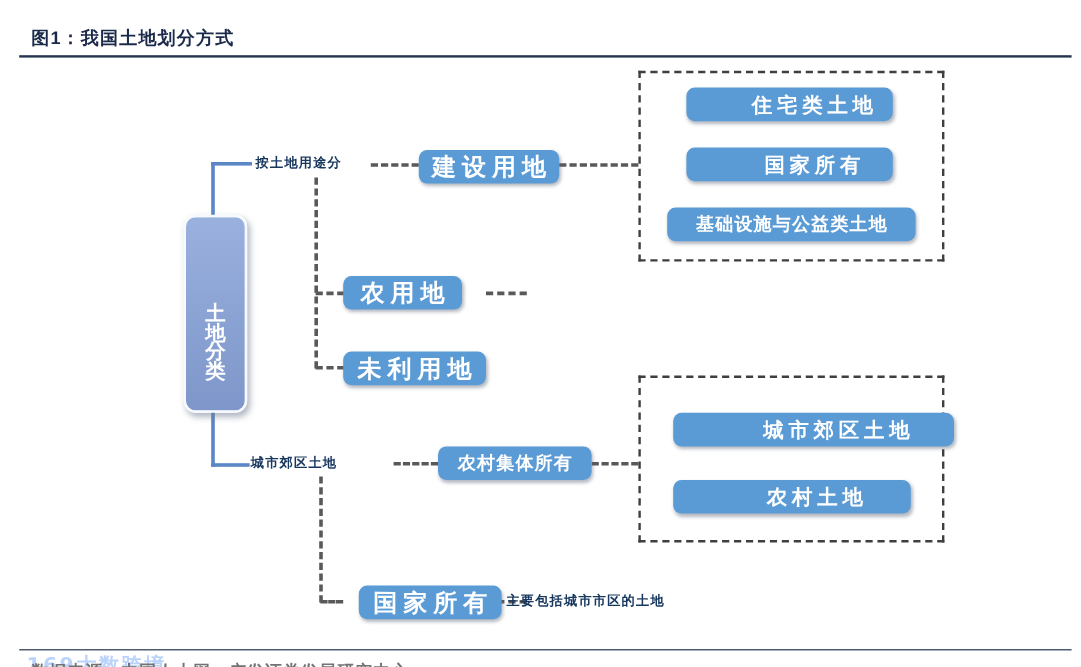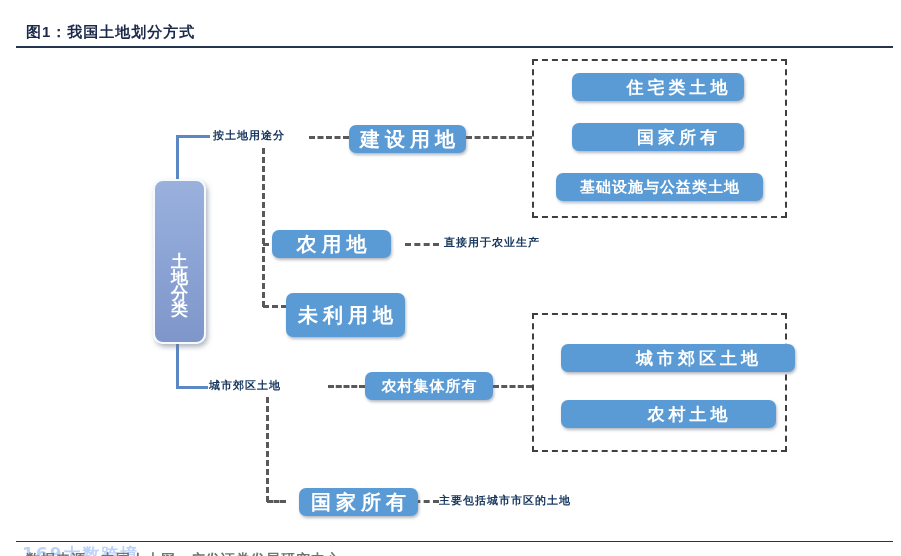--- a/index.html
+++ b/index.html
@@ -127,43 +127,42 @@
   <div class="abs dash-h" style="left:450px; top:120px; width:66px;"></div>
 
   <div class="abs group-box" style="left:516px; top:43px; width:255px; height:159px;"></div>
   <div class="abs node node-sm" style="left:556px; top:57px; width:172px; height:28px;">住宅类土地</div>
   <div class="abs node node-sm" style="left:556px; top:107px; width:172px; height:28px;">国家所有</div>
   <div class="abs node node-xs" style="left:540px; top:157px; width:207px; height:28px;">基础设施与公益类土地</div>
 
   <div class="abs dash-v" style="left:246px; top:132px; height:159px;"></div>
 
   <div class="abs dash-h" style="left:247px; top:227px; width:24px;"></div>
-  <div class="abs node node-lg" style="left:256px; top:214px; width:119px; height:28px;">农用地</div>
+  <div class="abs node node-lg" style="left:270px; top:214px; width:99px; height:28px;">农用地</div>
   <div class="abs dash-h" style="left:389px; top:227px; width:34px;"></div>
-  <div class="abs note-text" style="left:428px; top:219px;">直接用于农业生产</div>
 
   <div class="abs dash-h" style="left:247px; top:289px; width:24px;"></div>
-  <div class="abs node node-lg" style="left:270px; top:277px; width:119px; height:44px;">未利用地</div>
+  <div class="abs node node-lg" style="left:270px; top:277px; width:119px; height:28px;">未利用地</div>
 
   <div class="abs branch-label" style="left:193px; top:362px;">城市郊区土地</div>
 
   <div class="abs dash-h" style="left:312px; top:369px; width:37px;"></div>
 
   <div class="abs node node-xs" style="left:349px; top:356px; width:128px; height:28px;">农村集体所有</div>
 
   <div class="abs dash-h" style="left:477px; top:369px; width:39px;"></div>
 
   <div class="abs group-box" style="left:516px; top:297px; width:255px; height:139px;"></div>
   <div class="abs node node-sm" style="left:545px; top:328px; width:234px; height:28px;">城市郊区土地</div>
-  <div class="abs node node-sm" style="left:545px; top:384px; width:215px; height:28px;">农村土地</div>
+  <div class="abs node node-sm" style="left:545px; top:384px; width:198px; height:28px;">农村土地</div>
 
   <div class="abs dash-v" style="left:250px; top:381px; height:105px;"></div>
 
   <div class="abs dash-h" style="left:251px; top:484px; width:19px;"></div>
   <div class="abs node node-lg" style="left:283px; top:472px; width:119px; height:28px;">国家所有</div>
   <div class="abs dash-h" style="left:389px; top:484px; width:34px;"></div>
-  <div class="abs note-text" style="left:423px; top:477px;">主要包括城市市区的土地</div>
+  <div class="abs note-text" style="left:406px; top:477px;">主要包括城市市区的土地</div>
 
   <div class="abs bottom-rule"></div>
   <div class="abs watermark">169大数跨境</div>
   <div class="abs source-text">数据来源：中国人大网，广发证券发展研究中心</div>
 
 </div>
 
 </body></html>

